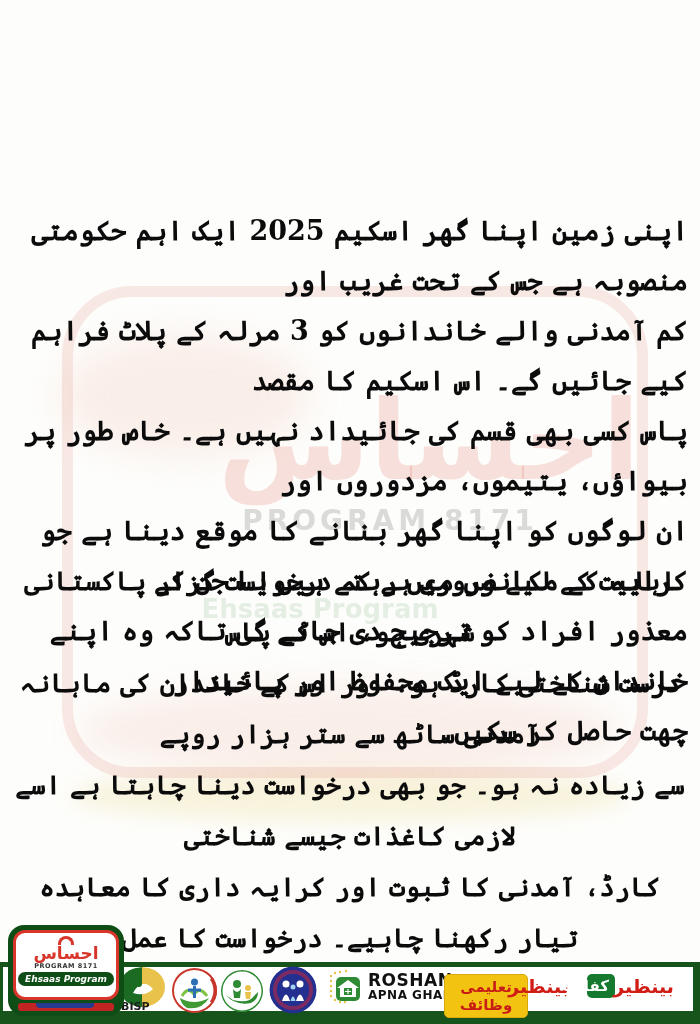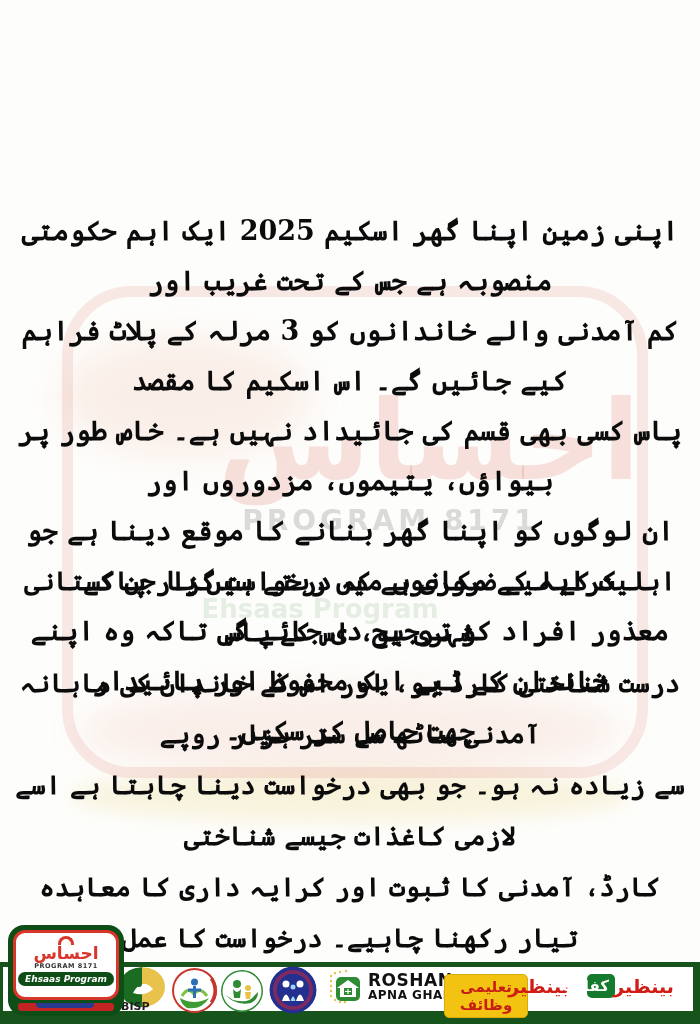--- a/index.html
+++ b/index.html
@@ -50,21 +50,21 @@
     background:rgba(238,222,150,0.30); border-radius:50%; filter:blur(10px); }
 
   
   .urdu-line {
     position:relative; direction:rtl; text-align:center;
     font-weight:bold; color:#0b0b0b;
     font-family:"DejaVu Serif","Liberation Serif",serif;
   }
   .para { position:absolute; left:12px; width:676px; }
   .para-1 { top:206px; }
-  .para-1 .urdu-line { font-size:27px; line-height:50px; }
+  .para-1 .urdu-line { font-size:27px; line-height:50px;text-align:right; }
   .para-2 { top:556px; }
   .para-2 .urdu-line { font-size:26px; line-height:51px; }
 
   
   .logo-strip {
     position:absolute; left:0; top:962px; width:700px; height:62px;
     background:#ffffff;
     border-top:5px solid #16541c; border-bottom:13px solid #16541c;
     border-right:7px solid #16541c; border-left:3px solid #16541c;
   }

